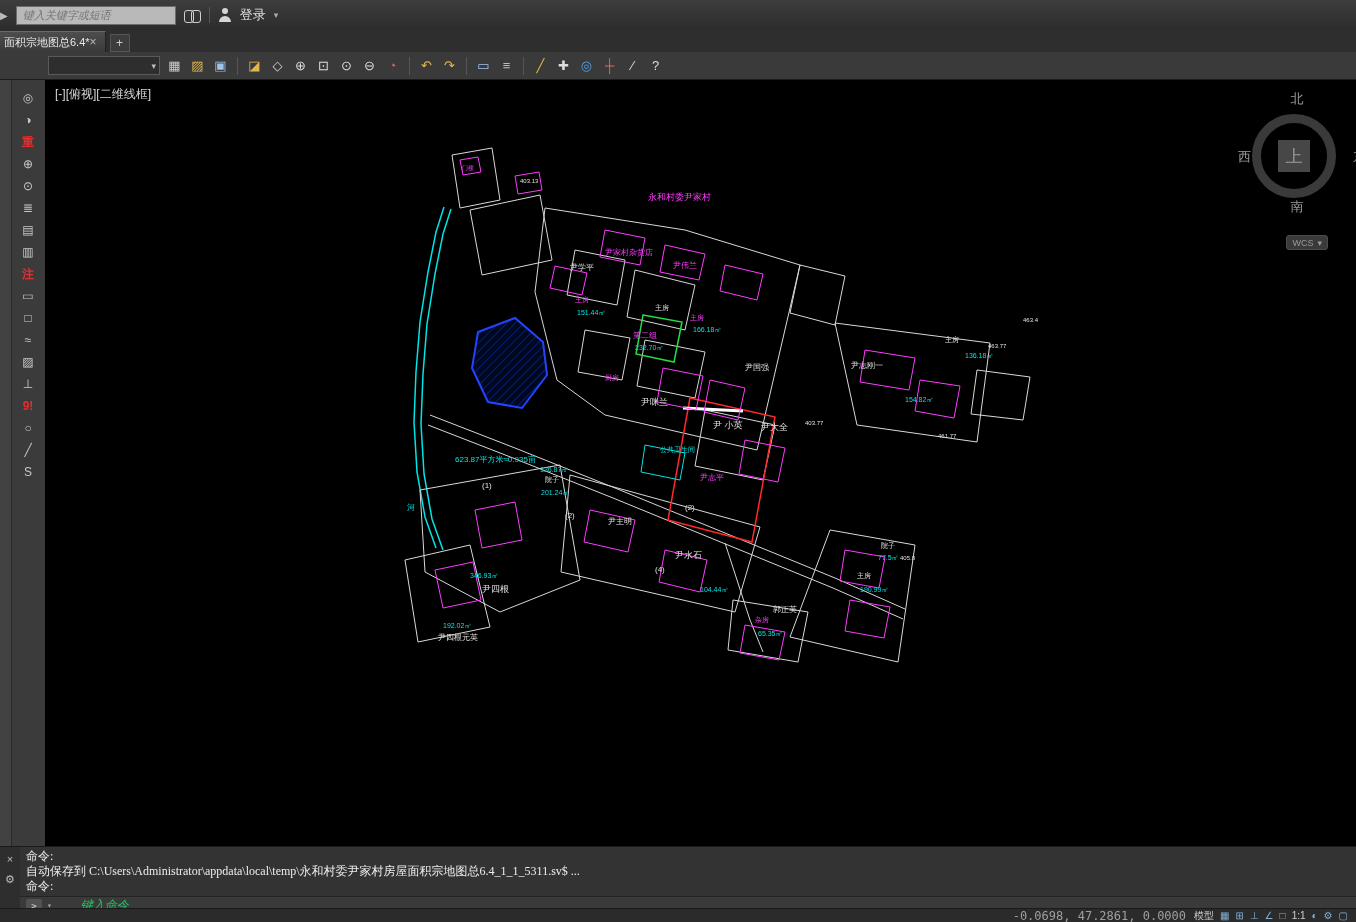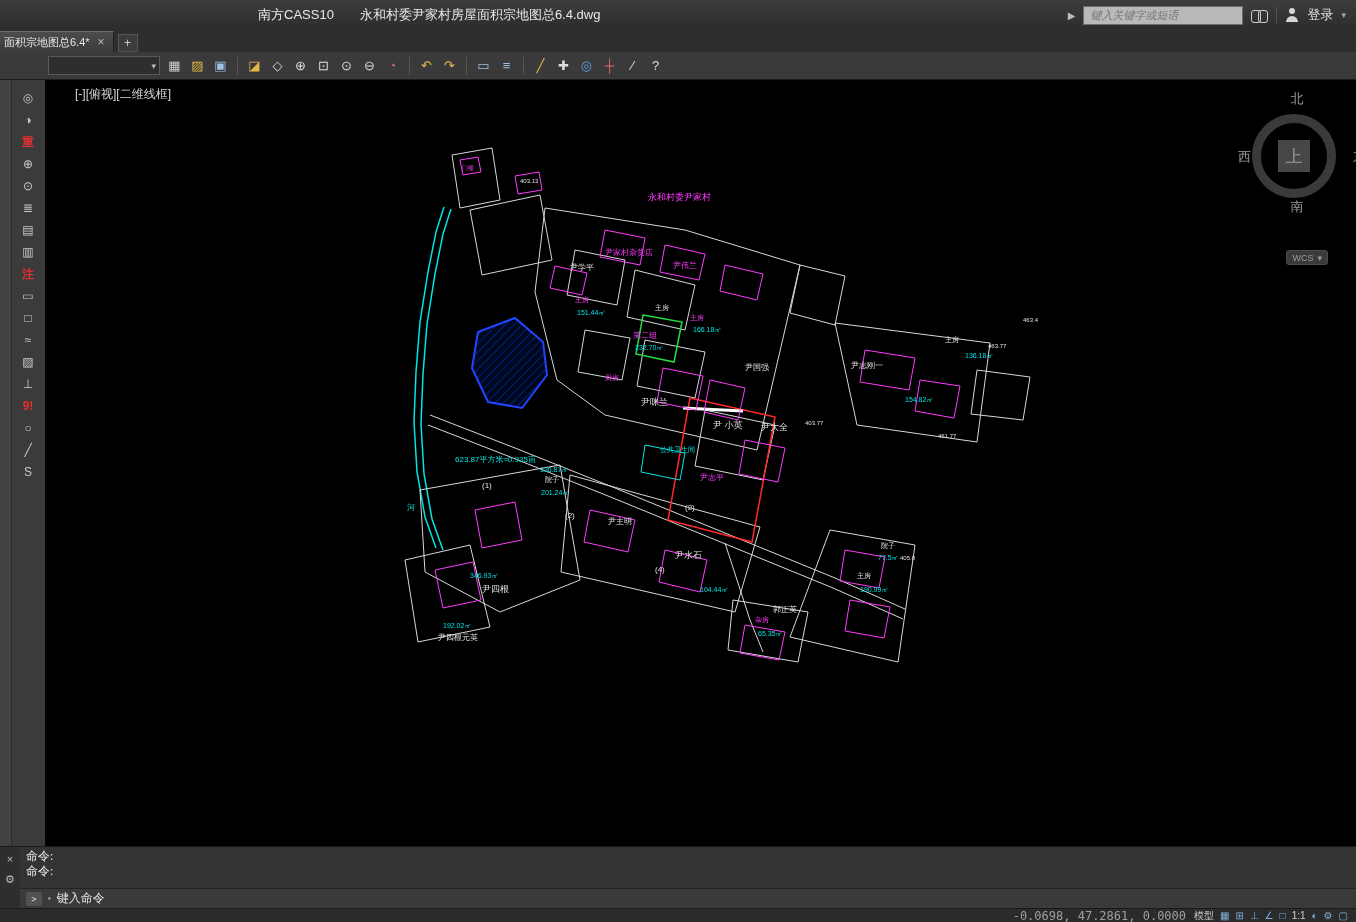--- a/index.html
+++ b/index.html
@@ -32,21 +32,21 @@
 
   
   .menubar { height:26px; flex:0 0 26px; background:#333; display:flex; align-items:center;
     padding-left:2px; }
   .menu-item { color:#e2e2e2; font-size:12px; padding:4px 12px; cursor:default; }
 
   
   .tabbar { height:22px; flex:0 0 22px; background:#2e2e2e; display:flex; align-items:flex-end; }
   .tab { height:21px; background:linear-gradient(#4d4d4d,#3a3a3a); border-top:1px solid #6a6a6a;
     border-right:1px solid #222; color:#e8e8e8; font-size:11px; display:flex; align-items:center;
-    gap:8px; padding:0 8px 0 4px; max-width:140px; }
+    padding:0 8px 0 4px; max-width:140px; }
   .tab-close { color:#bbb; font-size:12px; cursor:pointer; }
   .tab-add { width:20px; height:18px; margin-left:4px; background:#3c3c3c; border:1px solid #555;
     color:#ccc; font-size:12px; display:flex; align-items:center; justify-content:center; cursor:pointer; }
 
   
   .toolbar { height:28px; flex:0 0 28px; background:#3a3a3a; display:flex; align-items:center;
     padding-left:48px; gap:4px; border-bottom:1px solid #1d1d1d; }
   .combo { width:112px; height:19px; background:#2e2e2e; border:1px solid #5a5a5a;
     display:flex; align-items:center; justify-content:flex-end; padding-right:3px; cursor:pointer; }
   .combo .caret { color:#bbb; font-size:9px; }
@@ -58,72 +58,68 @@
   
   .main { flex:1 1 auto; display:flex; min-height:0; }
   .left-dock { width:45px; flex:0 0 45px; background:#3b3b3b; display:flex; }
   .dock-strip { width:12px; background:#424242; border-right:1px solid #2a2a2a; }
   .left-icons { width:32px; display:flex; flex-direction:column; align-items:center; padding-top:8px; gap:2px; }
   .lbtn { width:22px; height:20px; display:flex; align-items:center; justify-content:center;
     color:#c8c8c8; font-size:12px; cursor:pointer; border-radius:2px; }
   .lbtn.red { color:#e03030; font-weight:bold; }
 
   .canvas { flex:1 1 auto; position:relative; background:#000; overflow:hidden; }
-  .viewport-label { position:absolute; top:6px; left:10px; color:#d8d8d8; font-size:12px; z-index:3; cursor:pointer;margin-left:20px; }
+  .viewport-label { position:absolute; top:6px; left:10px; color:#d8d8d8; font-size:12px; z-index:3; cursor:pointer; }
   #map-svg { position:absolute; inset:0; width:1311px; height:740px; }
   #map-svg text { font-family:"Liberation Sans", sans-serif; }
 
   
   .viewcube { position:absolute; top:10px; right:4px; width:110px; height:130px; z-index:3; }
   .vc-letter { position:absolute; color:#9a9a9a; font-size:13px; cursor:pointer; }
   .vc-n { top:0; left:50%; transform:translateX(-50%); }
   .vc-w { top:58px; left:-4px; }
   .vc-s { top:108px; left:50%; transform:translateX(-50%); }
   .vc-e { top:58px; right:-14px; }
   .vc-ring { position:absolute; top:24px; left:10px; width:84px; height:84px; border-radius:50%;
     border:9px solid #3a3a3a; cursor:pointer; }
   .vc-face { position:absolute; top:50px; left:36px; width:32px; height:32px; background:#474747;
     display:flex; align-items:center; justify-content:center; color:#9a9a9a; font-size:17px; cursor:pointer; }
-  .wcs { position:absolute; top:170px; right:28px; height:15px; padding:0 5px; background:#3a3a3a;
+  .wcs { position:absolute; top:155px; right:28px; height:15px; padding:0 5px; background:#3a3a3a;
     border:1px solid #4c4c4c; border-radius:3px; color:#9a9a9a; font-size:9px;
     display:flex; align-items:center; gap:4px; z-index:3; cursor:pointer; }
 
   
   .cmdpanel { height:62px; flex:0 0 62px; background:#333; display:flex; border-top:1px solid #1a1a1a; }
   .cmd-gutter { width:20px; flex:0 0 20px; background:#2e2e2e; display:flex; flex-direction:column;
     align-items:center; padding-top:6px; gap:8px; color:#bbb; font-size:11px; }
   .cmd-gutter span { cursor:pointer; }
   .cmd-body { flex:1; display:flex; flex-direction:column; font-family:"DejaVu Sans Mono", monospace; }
   #cmd-lines { flex:1; padding:2px 6px;font-family:Liberation Serif, serif; }
   .cmd-line { color:#ededed; font-size:12px; line-height:15px; white-space:pre; }
   .cmd-input-row { height:20px; background:#3a3a3a; border-top:1px solid #232323;
     display:flex; align-items:center; gap:5px; padding-left:6px; }
   .cmd-box { width:16px; height:14px; background:#525252; border-radius:2px; color:#ddd;
     font-size:9px; display:flex; align-items:center; justify-content:center; cursor:pointer; }
   .cmd-caret { color:#aaa; font-size:8px; cursor:pointer; }
-  .cmd-placeholder { color:#e5e5e5; font-size:12px; cursor:text; }
+  .cmd-placeholder { color:#22c55e; font-size:12px; font-style:italic; cursor:text;margin-left:24px; }
 
   
   .statusbar { height:14px; flex:0 0 14px; background:#2b2b2b; display:flex; align-items:center;
     justify-content:flex-end; gap:8px; padding-right:8px; border-top:1px solid #1a1a1a; }
   .coords { color:#9f9f9f; font-size:12px; font-family:"DejaVu Sans Mono", monospace; }
   #status-icons { display:flex; align-items:center; gap:6px; }
   .sbtn { color:#7fb0d8; font-size:10px; cursor:pointer; line-height:12px; }
   .sbtn.txt { color:#cfcfcf; font-size:10px; }
 </style>
 </head>
 <body>
 
 <div class="app">
 
   <header class="titlebar">
-    <div class="title-left">
-      <span class="app-name">南方CASS10</span>
-      <span class="doc-name">永和村委尹家村房屋面积宗地图总6.4.dwg</span>
-    </div>
     <div class="title-right">
       <span class="info-caret">▶</span>
       <input class="search" placeholder="键入关键字或短语" style="">
       <span class="binoc"></span>
       <span class="tsep"></span>
       <span class="person"></span>
       <span class="login">登录</span>
       <span class="mini-caret">▾</span>
     </div>
   </header>
@@ -320,20 +316,21 @@
   </div>
 
   <div class="cmdpanel">
     <div class="cmd-gutter">
       <span>×</span>
       <span>⚙</span>
     </div>
     <div class="cmd-body">
       <div id="cmd-lines">
           <div class="cmd-line">命令:</div>
+          <div class="cmd-line">自动保存到 C:\Users\Administrator\appdata\local\temp\永和村委尹家村房屋面积宗地图总6.4_1_1_5311.sv$ ...</div>
           <div class="cmd-line">命令:</div>
         </div>
       <div class="cmd-input-row">
         <span class="cmd-box">&gt;</span>
         <span class="cmd-caret">▾</span>
         <span class="cmd-placeholder">键入命令</span>
       </div>
     </div>
   </div>
 

